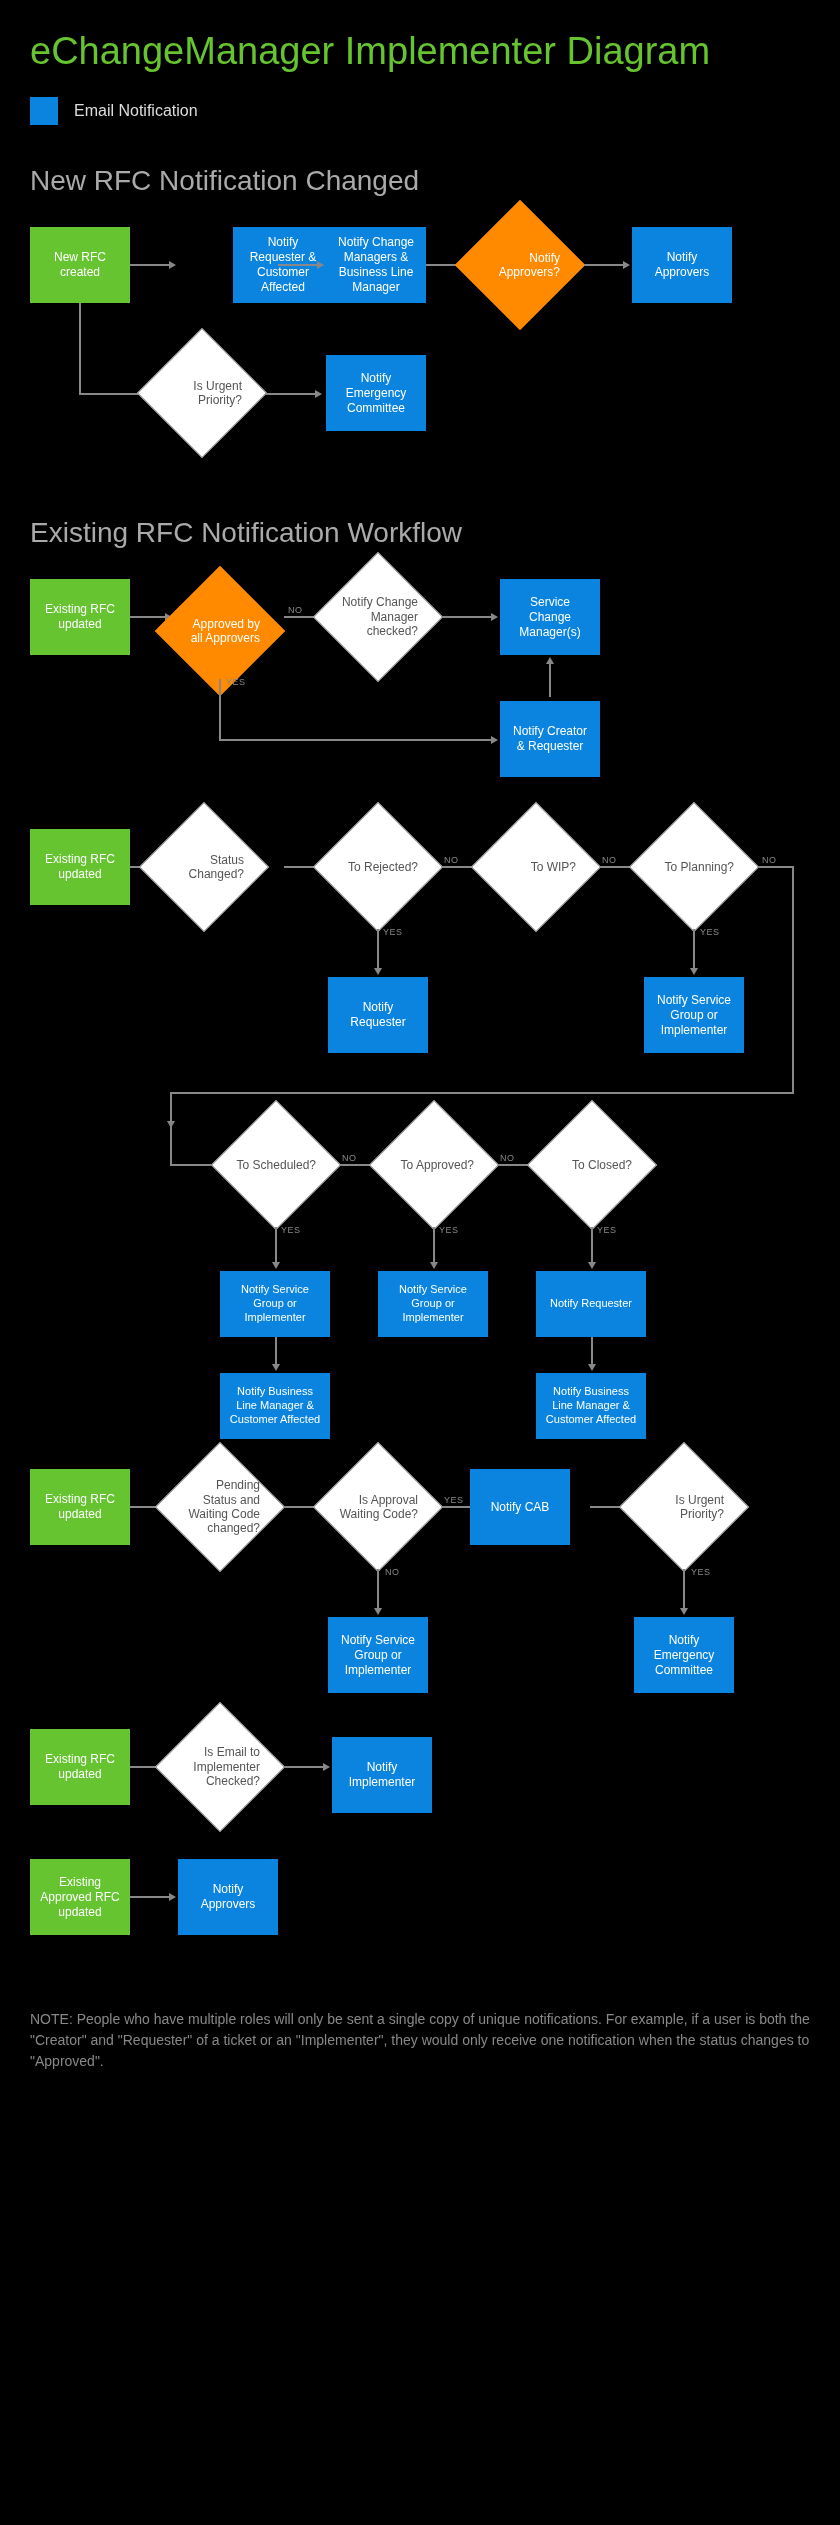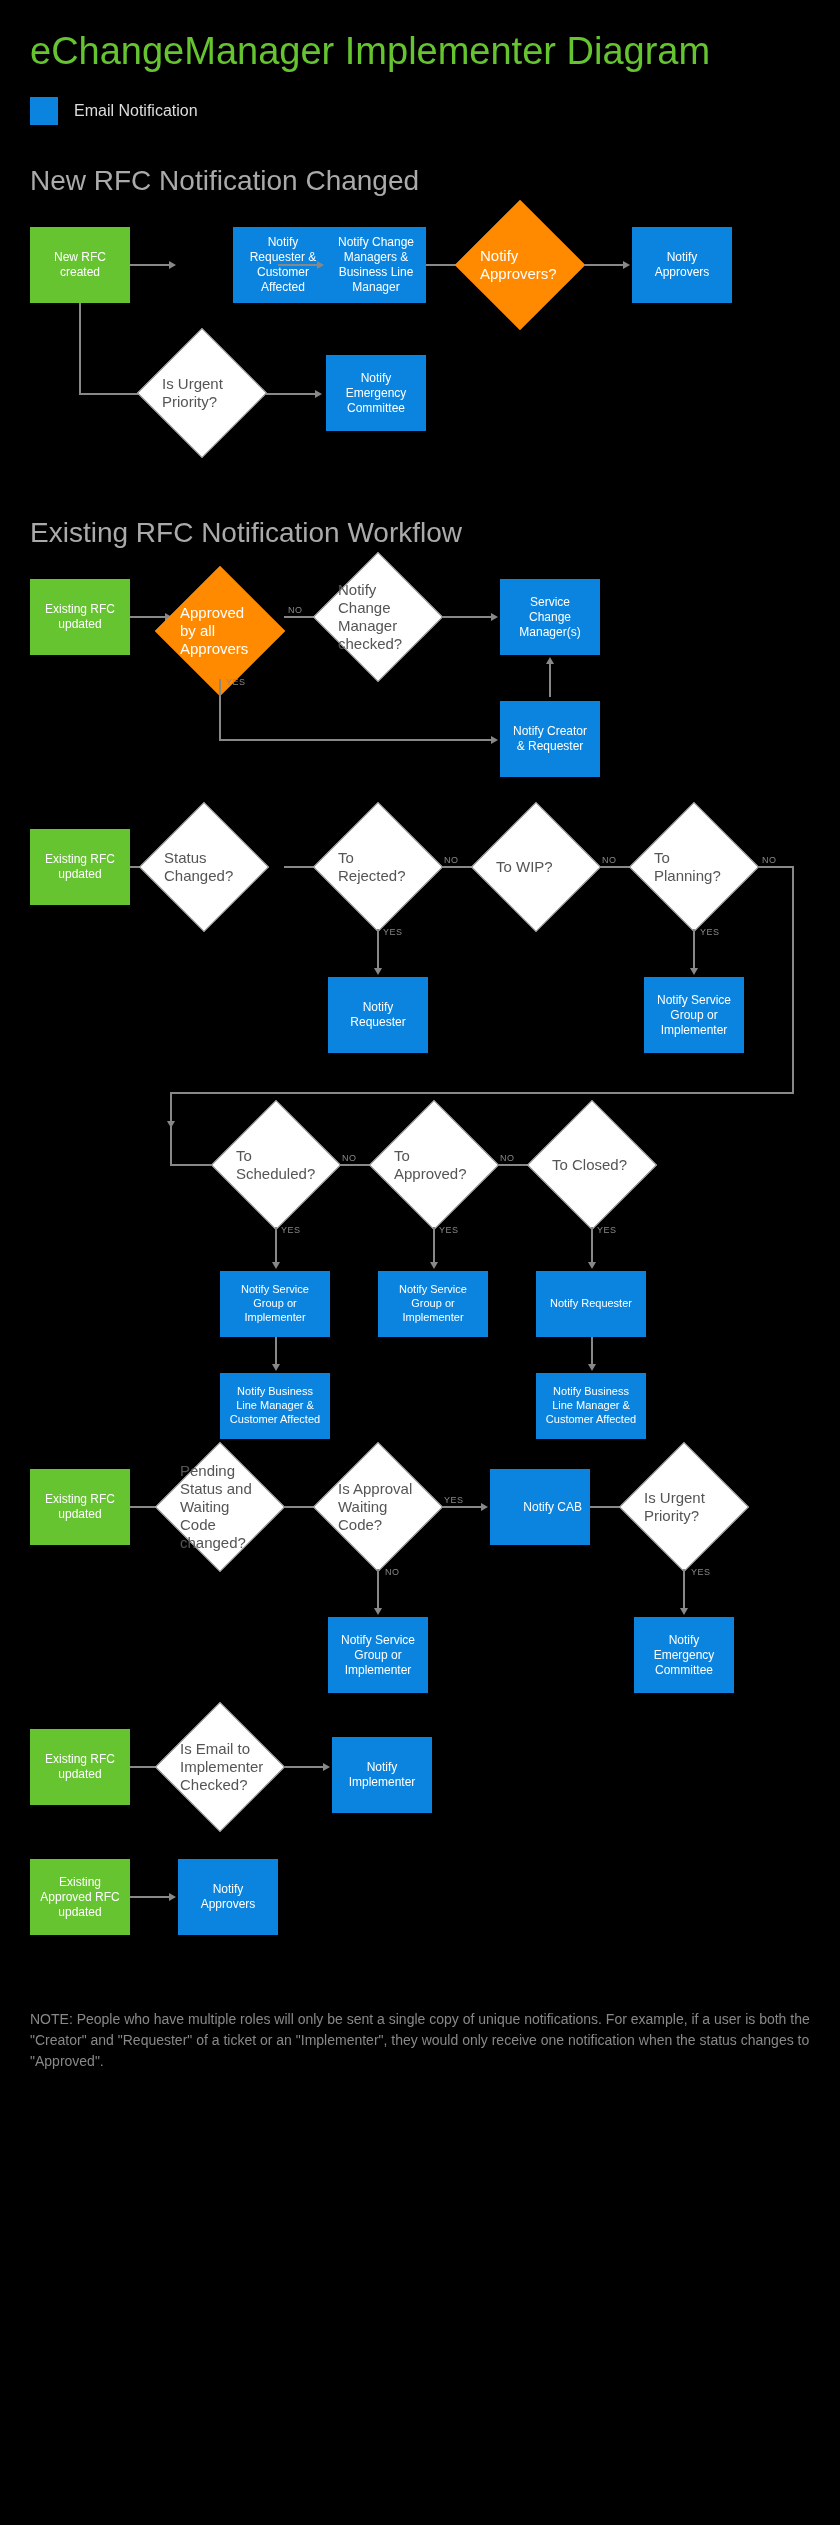--- a/index.html
+++ b/index.html
@@ -58,22 +58,22 @@
     position:absolute; inset:0;
     transform: rotate(45deg);
     border:1px solid #888;
     background:#fff;
   }
   .diamond.orange::before { background:#ff8a00; border-color:#ff8a00; }
   .diamond span {
     position: relative;
     z-index:1;
     color:#555;
-    font-size:15px;
-    text-align:left;
+    font-size:12px;
+    text-align:right;
     line-height:1.2;
     width:80px;
   }
   .diamond.orange span { color:#fff; }
 
   
   .arrow-h, .arrow-v { position:absolute; background:#888; }
   .arrow-h { height:2px; }
   .arrow-v { width:2px; }
   .ah-right::after, .ah-left::after, .ah-down::after, .ah-up::after {
@@ -265,21 +265,21 @@
   <div class="arrow-h ah-right" style="left:100px; top:47px; width:36px;"></div>
   <div class="diamond" style="left:144px; top:2px;">
       <span>Pending Status and Waiting Code changed?</span>
     </div>
   <div class="arrow-h ah-right" style="left:254px; top:47px; width:40px;"></div>
   <div class="diamond" style="left:302px; top:2px;">
       <span>Is Approval Waiting Code?</span>
     </div>
   <div class="edge-label" style="left:414px; top:36px;">YES</div>
   <div class="arrow-h ah-right" style="left:412px; top:47px; width:40px;"></div>
-  <div class="node blue" style="left:460px; top:10px;justify-content:flex-end;">
+  <div class="node blue" style="left:440px; top:10px;">
       <span>Notify CAB</span>
     </div>
   <div class="arrow-h ah-right" style="left:560px; top:47px; width:40px;"></div>
   <div class="diamond" style="left:608px; top:2px;">
       <span>Is Urgent Priority?</span>
     </div>
 
   <div class="edge-label" style="left:355px; top:108px;">NO</div>
   <div class="arrow-v ah-down" style="left:347px; top:110px; height:40px;"></div>
   <div class="node blue" style="left:298px; top:158px;">

